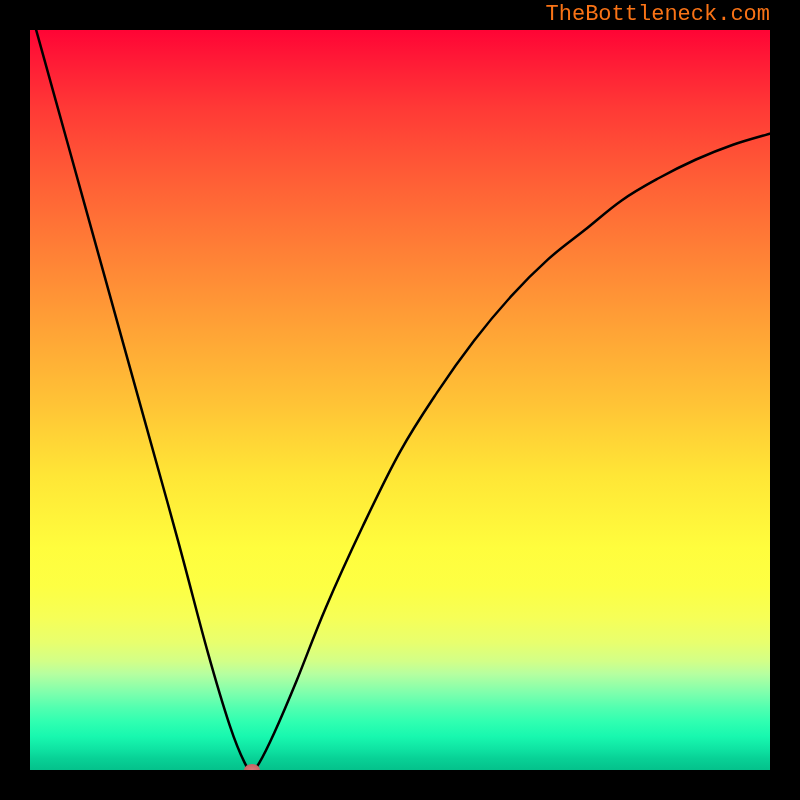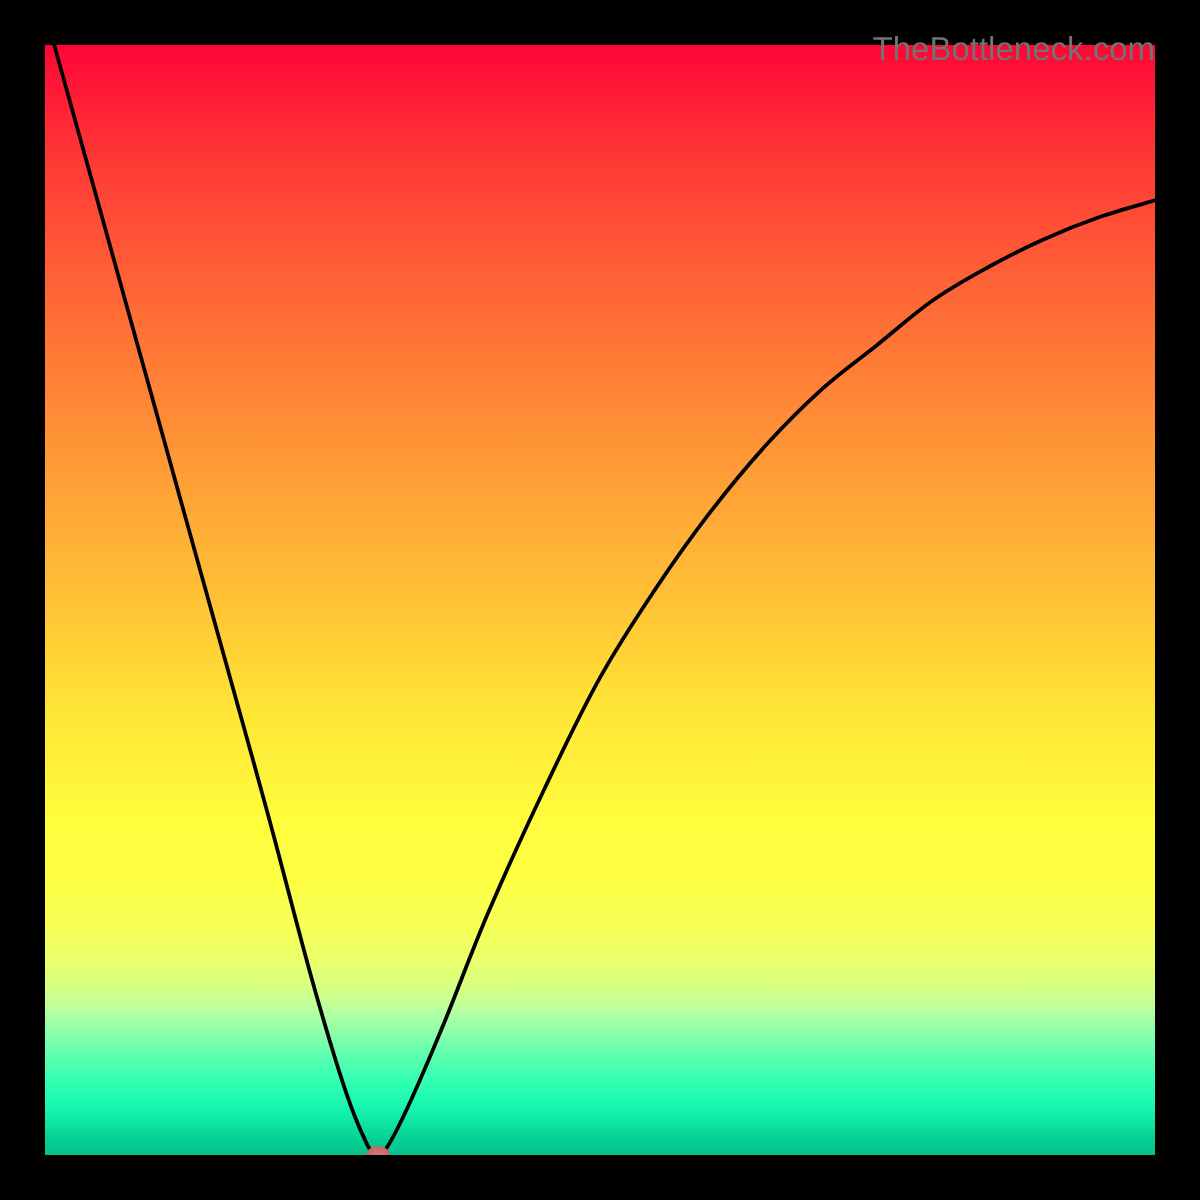--- a/index.html
+++ b/index.html
@@ -5,25 +5,26 @@
   * { margin: 0; padding: 0; box-sizing: border-box; }
   body {
     width: 800px;
     height: 800px;
     background: #000;
     position: relative;
     font-family: Arial, Helvetica, sans-serif;
   }
   .watermark {
     position: absolute;
-    top: 20px;
+    top: 2px;
     right: 30px;
-    color: #737373;
+    color: #f97316;
     font-size: 22px;
     z-index: 10;
+    font-family: Liberation Mono, monospace;
   }
   .plot-area {
     position: absolute;
     left: 30px;
     top: 30px;
     width: 740px;
     height: 740px;
     overflow: hidden;
   }
   .gradient-bg {

